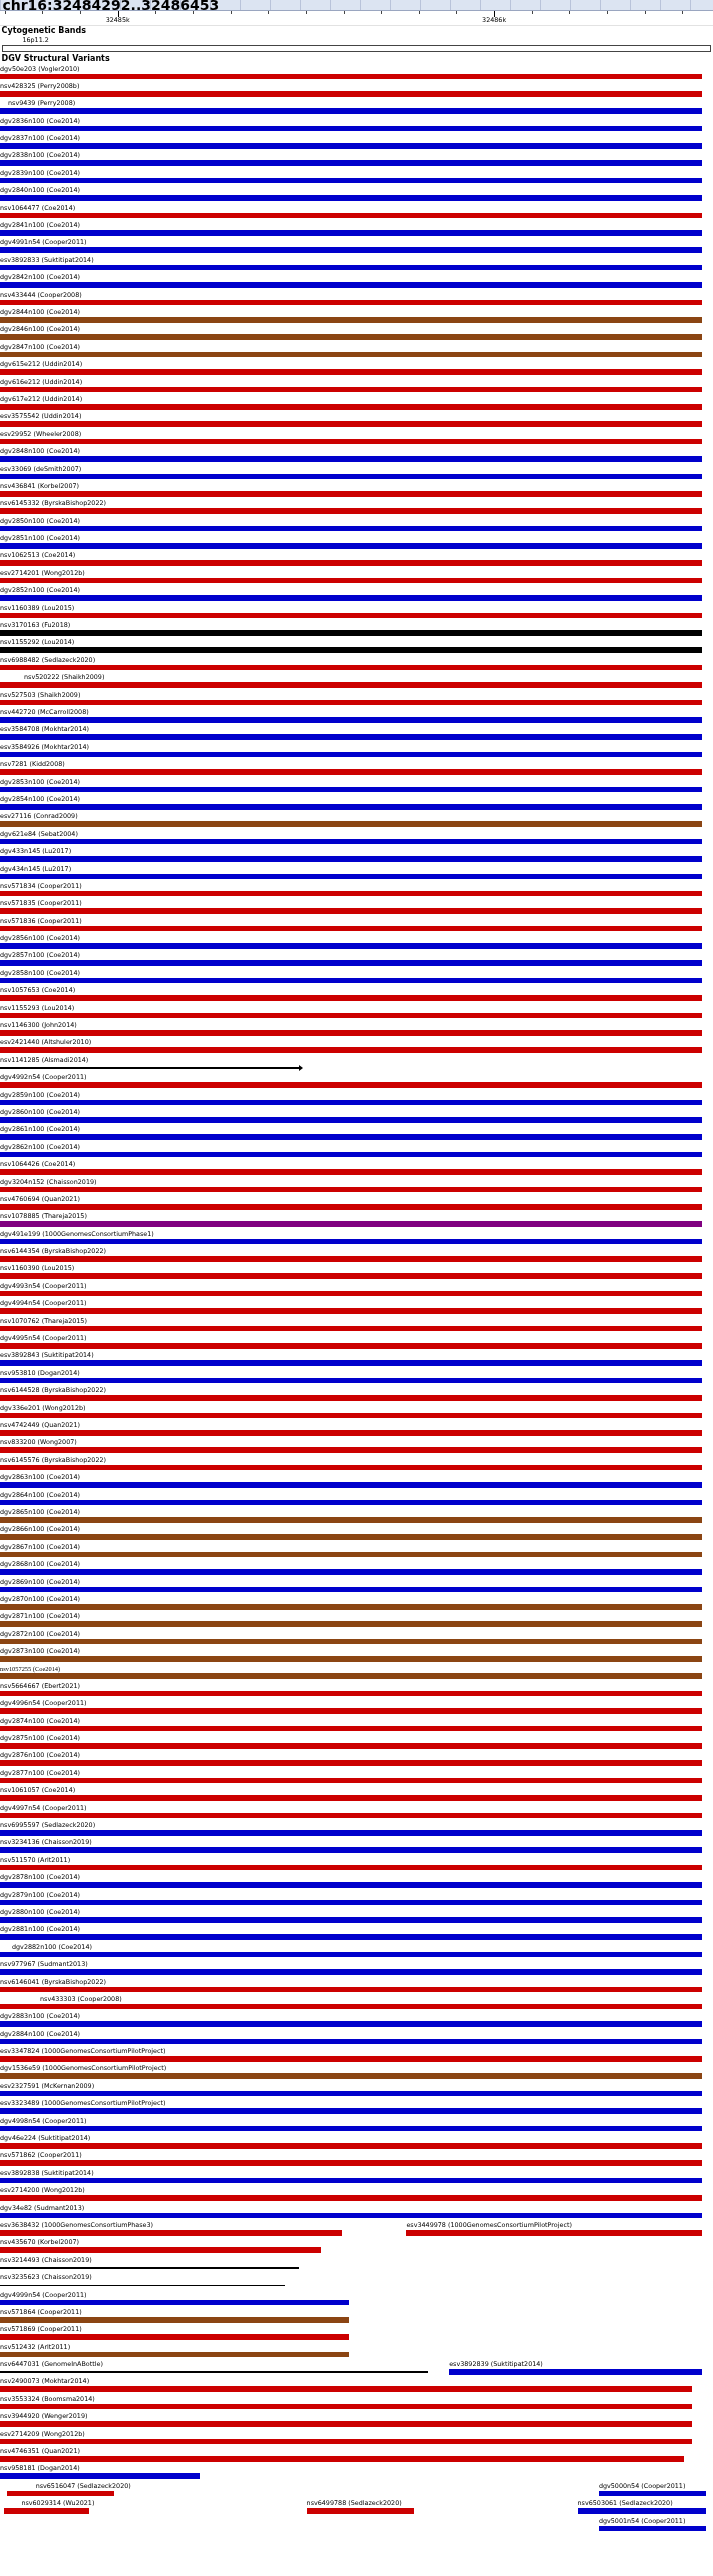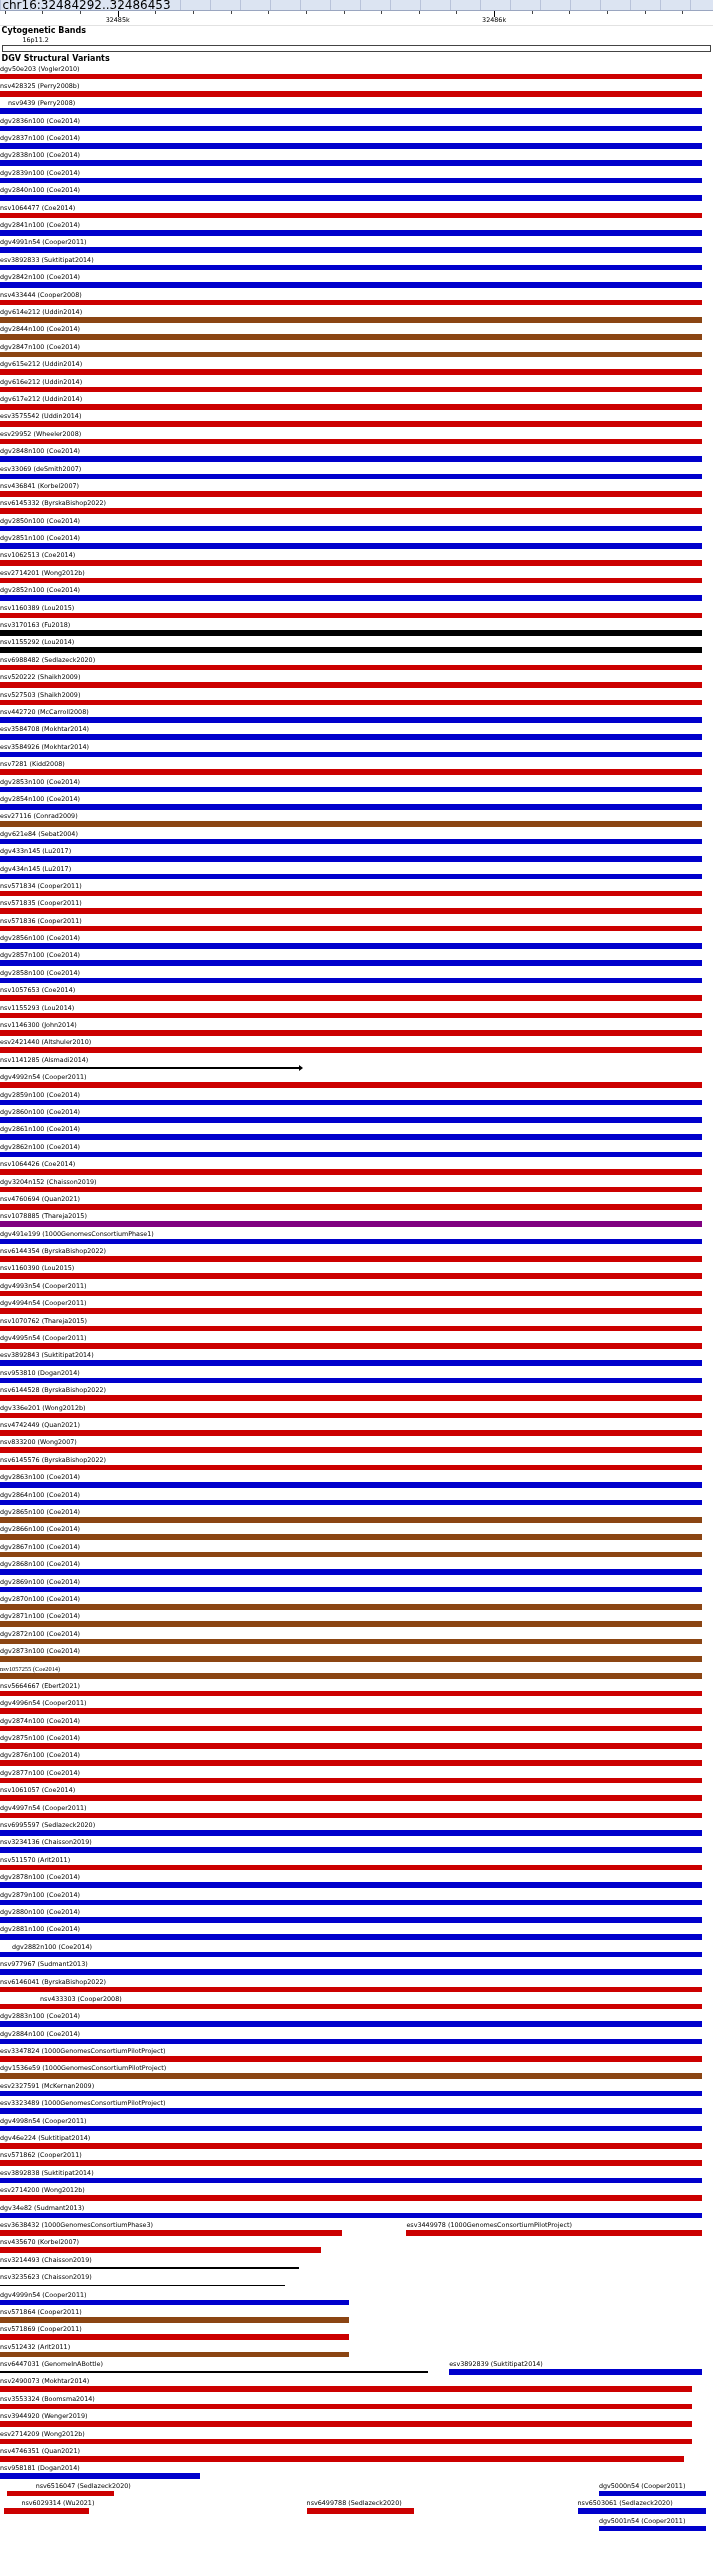--- a/index.html
+++ b/index.html
@@ -8,21 +8,21 @@
     width:714px; min-height:2576px; position:relative; background:#fff;
     font-family:"DejaVu Sans","Liberation Sans",sans-serif; color:#000;
     border-right:0.8px solid #c9d2e0; overflow:hidden;
   }
   
   .topbar {
     position:relative; height:11.2px; background:#dce4f2;
     background-image:repeating-linear-gradient(90deg,#b9c3da 0,#b9c3da 0.8px,transparent 0.8px,transparent 30px);
     border-bottom:0.8px solid #9aa6c0;
   }
-  .pos-text { position:absolute; left:2.4px; top:0.8px; font-size:12px; line-height:9.6px; font-weight:normal; white-space:nowrap; }
+  .pos-text { position:absolute; left:2.4px; top:0.8px; font-size:14px; line-height:9.6px; font-weight:bold; white-space:nowrap; }
   
   .ruler { position:relative; height:14.4px; border-bottom:0.8px solid #e2e2e2; }
   .tick { position:absolute; top:0; width:0.8px; height:3.2px; background:#444; }
   .tick.major { height:5.6px; background:#000; }
   .tick-label { position:absolute; top:5.6px; font-size:6.4px; line-height:7.2px; transform:translateX(-50%); white-space:nowrap; }
   
   .section { position:relative; }
   .section-title { font-size:8px; font-weight:bold; line-height:8.8px; padding:1.6px 1.6px 0.8px 1.6px; }
   .cyto-name { font-size:6.4px; line-height:7.2px; padding-left:22.4px; }
   .cyto-band { height:7.2px; border:0.8px solid #444; background:#fff; margin:0.8px 1.6px 1.6px 1.6px; }
@@ -129,25 +129,25 @@
         </div>
         <div class="vrow">
           <span class="vlbl" style="left: 0%;">dgv2842n100 (Coe2014)</span>
           <div class="vbar" style="left: 0%; width: 98.4%; background: rgb(0, 0, 204);"></div>
         </div>
         <div class="vrow">
           <span class="vlbl" style="left: 0%;">nsv433444 (Cooper2008)</span>
           <div class="vbar" style="left: 0%; width: 98.4%; background: rgb(204, 0, 0);"></div>
         </div>
         <div class="vrow">
-          <span class="vlbl" style="left: 0%;">dgv614e212 (Uddin2014)</span>
-          <div class="vbar" style="left: 0%; width: 98.4%; background: rgb(139, 69, 19);"></div>
-        </div>
-        <div class="vrow">
           <span class="vlbl" style="left: 0%;">dgv2844n100 (Coe2014)</span>
+          <div class="vbar" style="left: 0%; width: 98.4%; background: rgb(139, 69, 19);"></div>
+        </div>
+        <div class="vrow">
+          <span class="vlbl" style="left: 0%;">dgv2846n100 (Coe2014)</span>
           <div class="vbar" style="left: 0%; width: 98.4%; background: rgb(139, 69, 19);"></div>
         </div>
         <div class="vrow">
           <span class="vlbl" style="left: 0%;">dgv2847n100 (Coe2014)</span>
           <div class="vbar" style="left: 0%; width: 98.4%; background: rgb(139, 69, 19);"></div>
         </div>
         <div class="vrow">
           <span class="vlbl" style="left: 0%;">dgv615e212 (Uddin2014)</span>
           <div class="vbar" style="left: 0%; width: 98.4%; background: rgb(204, 0, 0);"></div>
         </div>
@@ -213,21 +213,21 @@
         </div>
         <div class="vrow">
           <span class="vlbl" style="left: 0%;">nsv1155292 (Lou2014)</span>
           <div class="vbar" style="left: 0%; width: 98.4%; background: rgb(0, 0, 0);"></div>
         </div>
         <div class="vrow">
           <span class="vlbl" style="left: 0%;">nsv6988482 (Sedlazeck2020)</span>
           <div class="vbar" style="left: 0%; width: 98.4%; background: rgb(204, 0, 0);"></div>
         </div>
         <div class="vrow">
-          <span class="vlbl" style="left: 0%;">nsv520222 (Shaikh2009)</span>
+          <span class="vlbl" style="left: 0%; padding-left: 24px;">nsv520222 (Shaikh2009)</span>
           <div class="vbar" style="left: 0%; width: 98.4%; background: rgb(204, 0, 0);"></div>
         </div>
         <div class="vrow">
           <span class="vlbl" style="left: 0%;">nsv527503 (Shaikh2009)</span>
           <div class="vbar" style="left: 0%; width: 98.4%; background: rgb(204, 0, 0);"></div>
         </div>
         <div class="vrow">
           <span class="vlbl" style="left: 0%;">nsv442720 (McCarroll2008)</span>
           <div class="vbar" style="left: 0%; width: 98.4%; background: rgb(0, 0, 204);"></div>
         </div>

